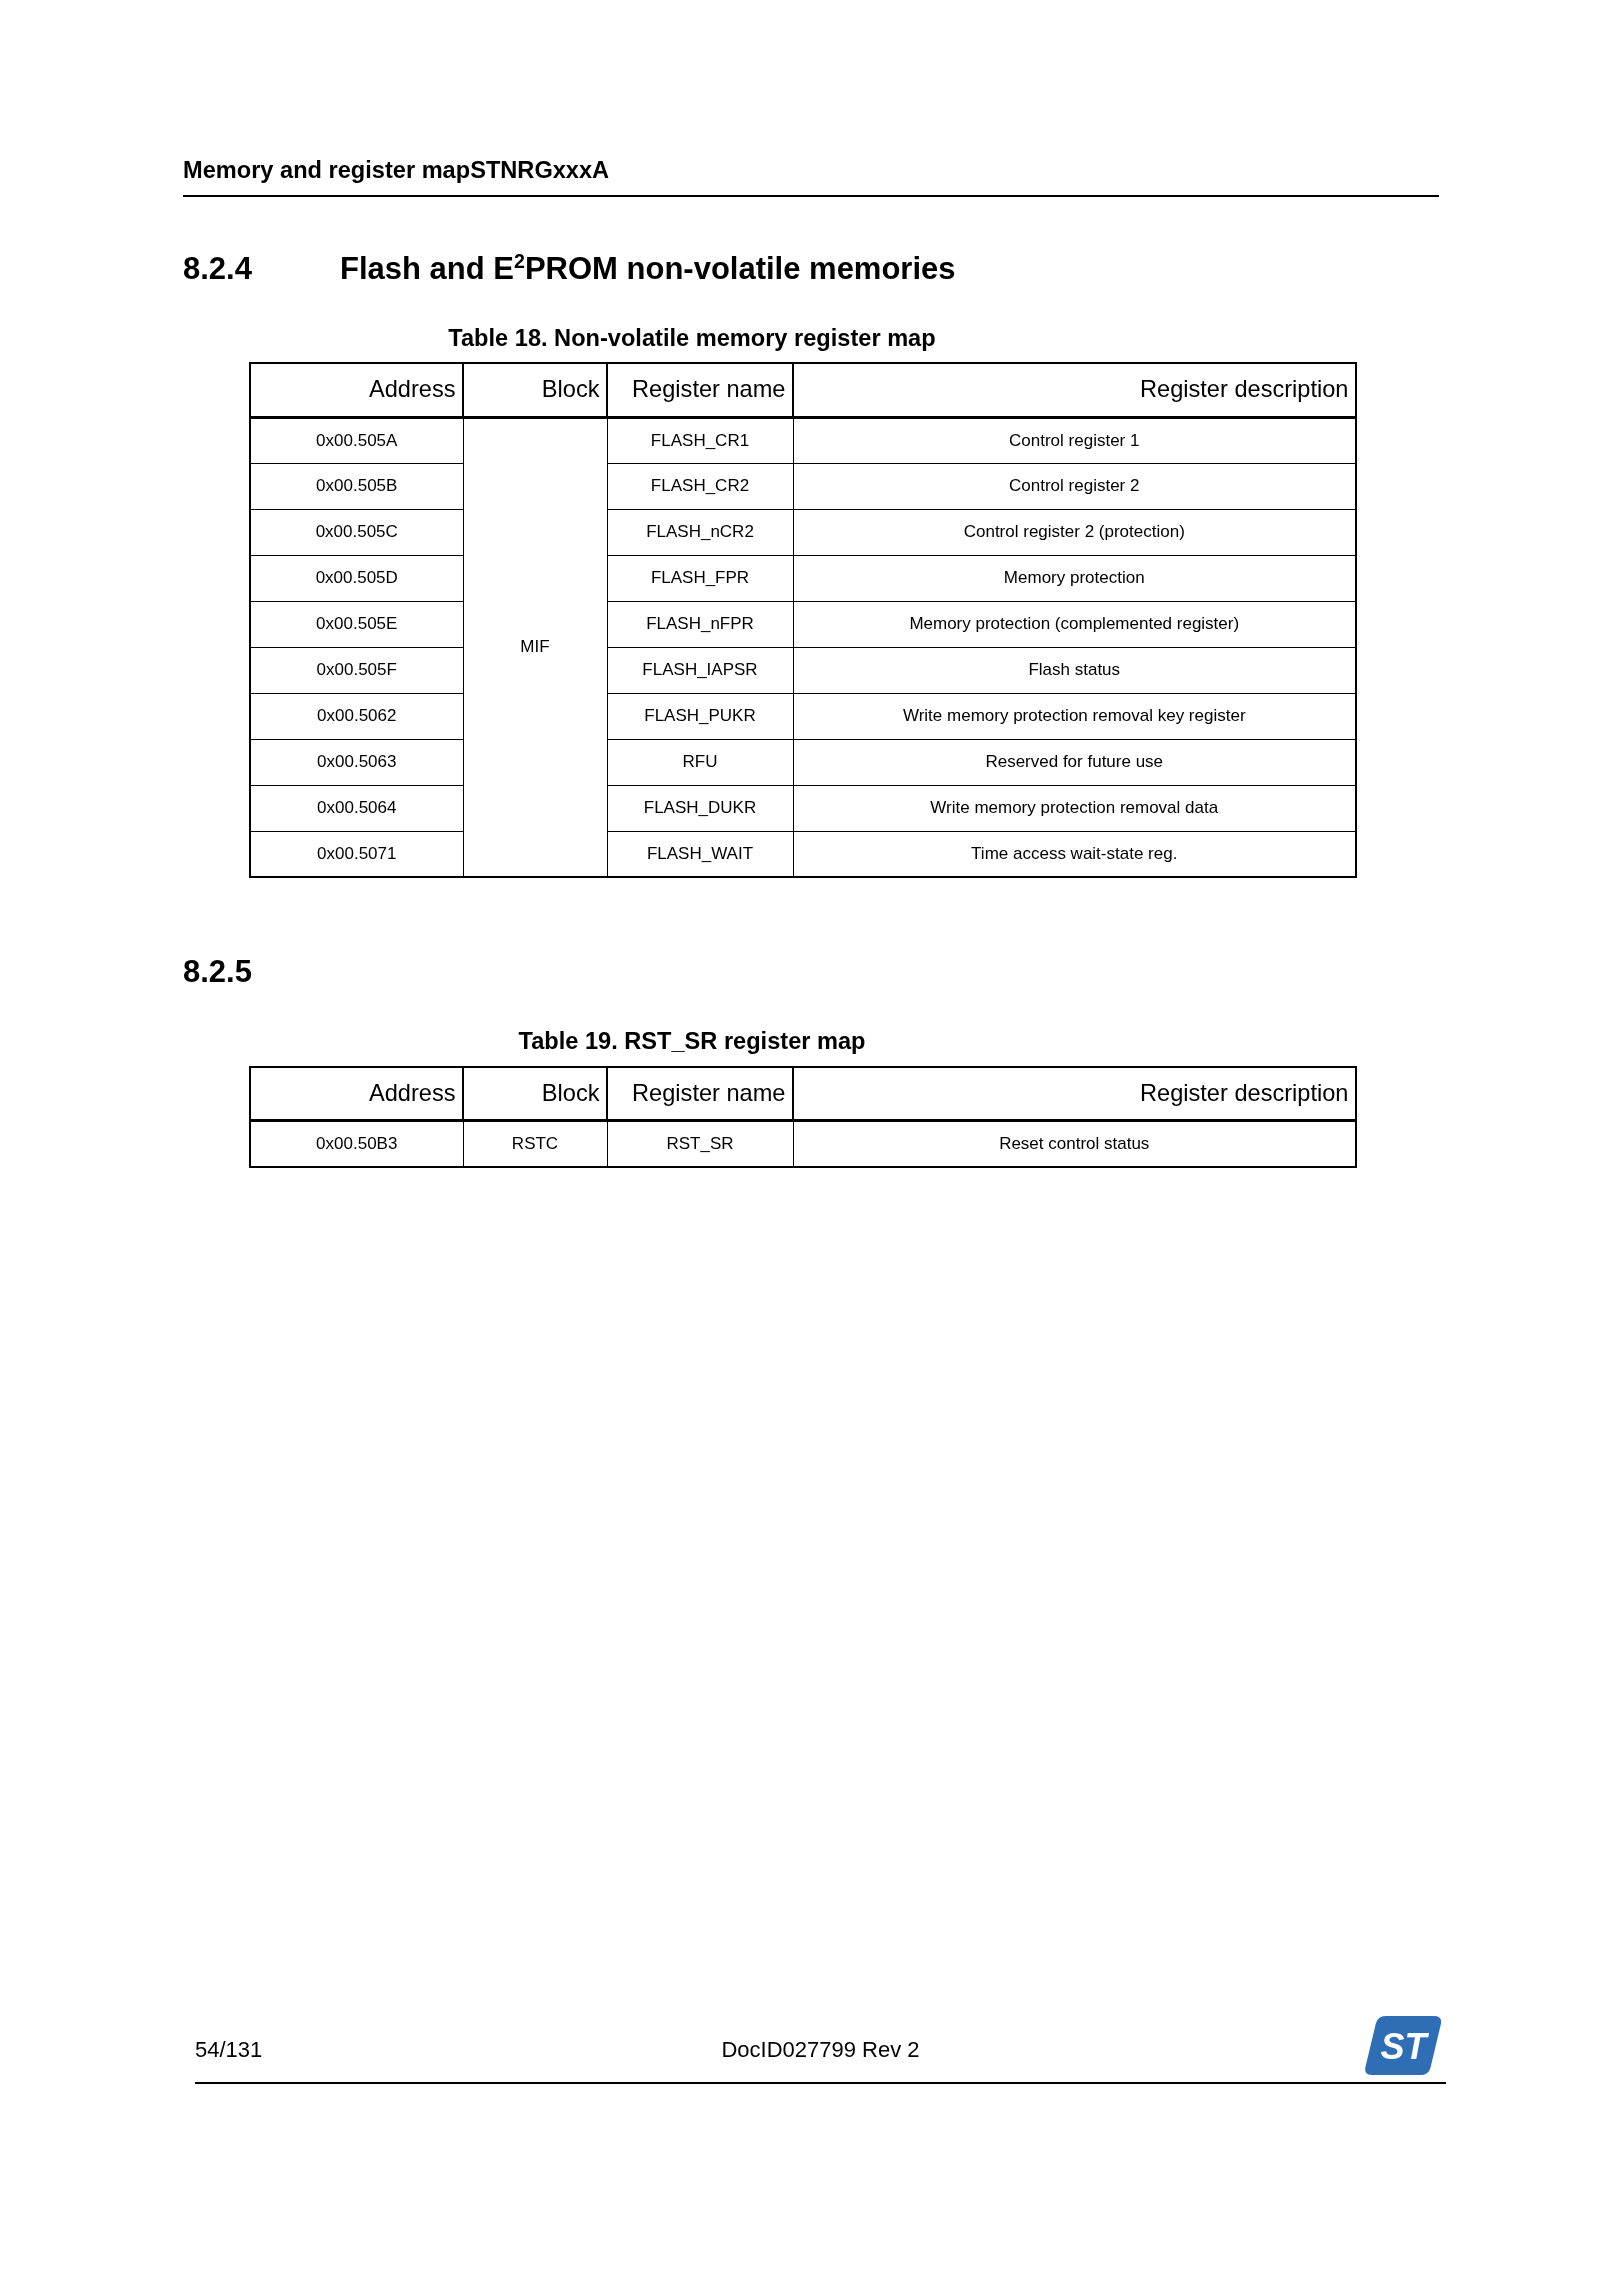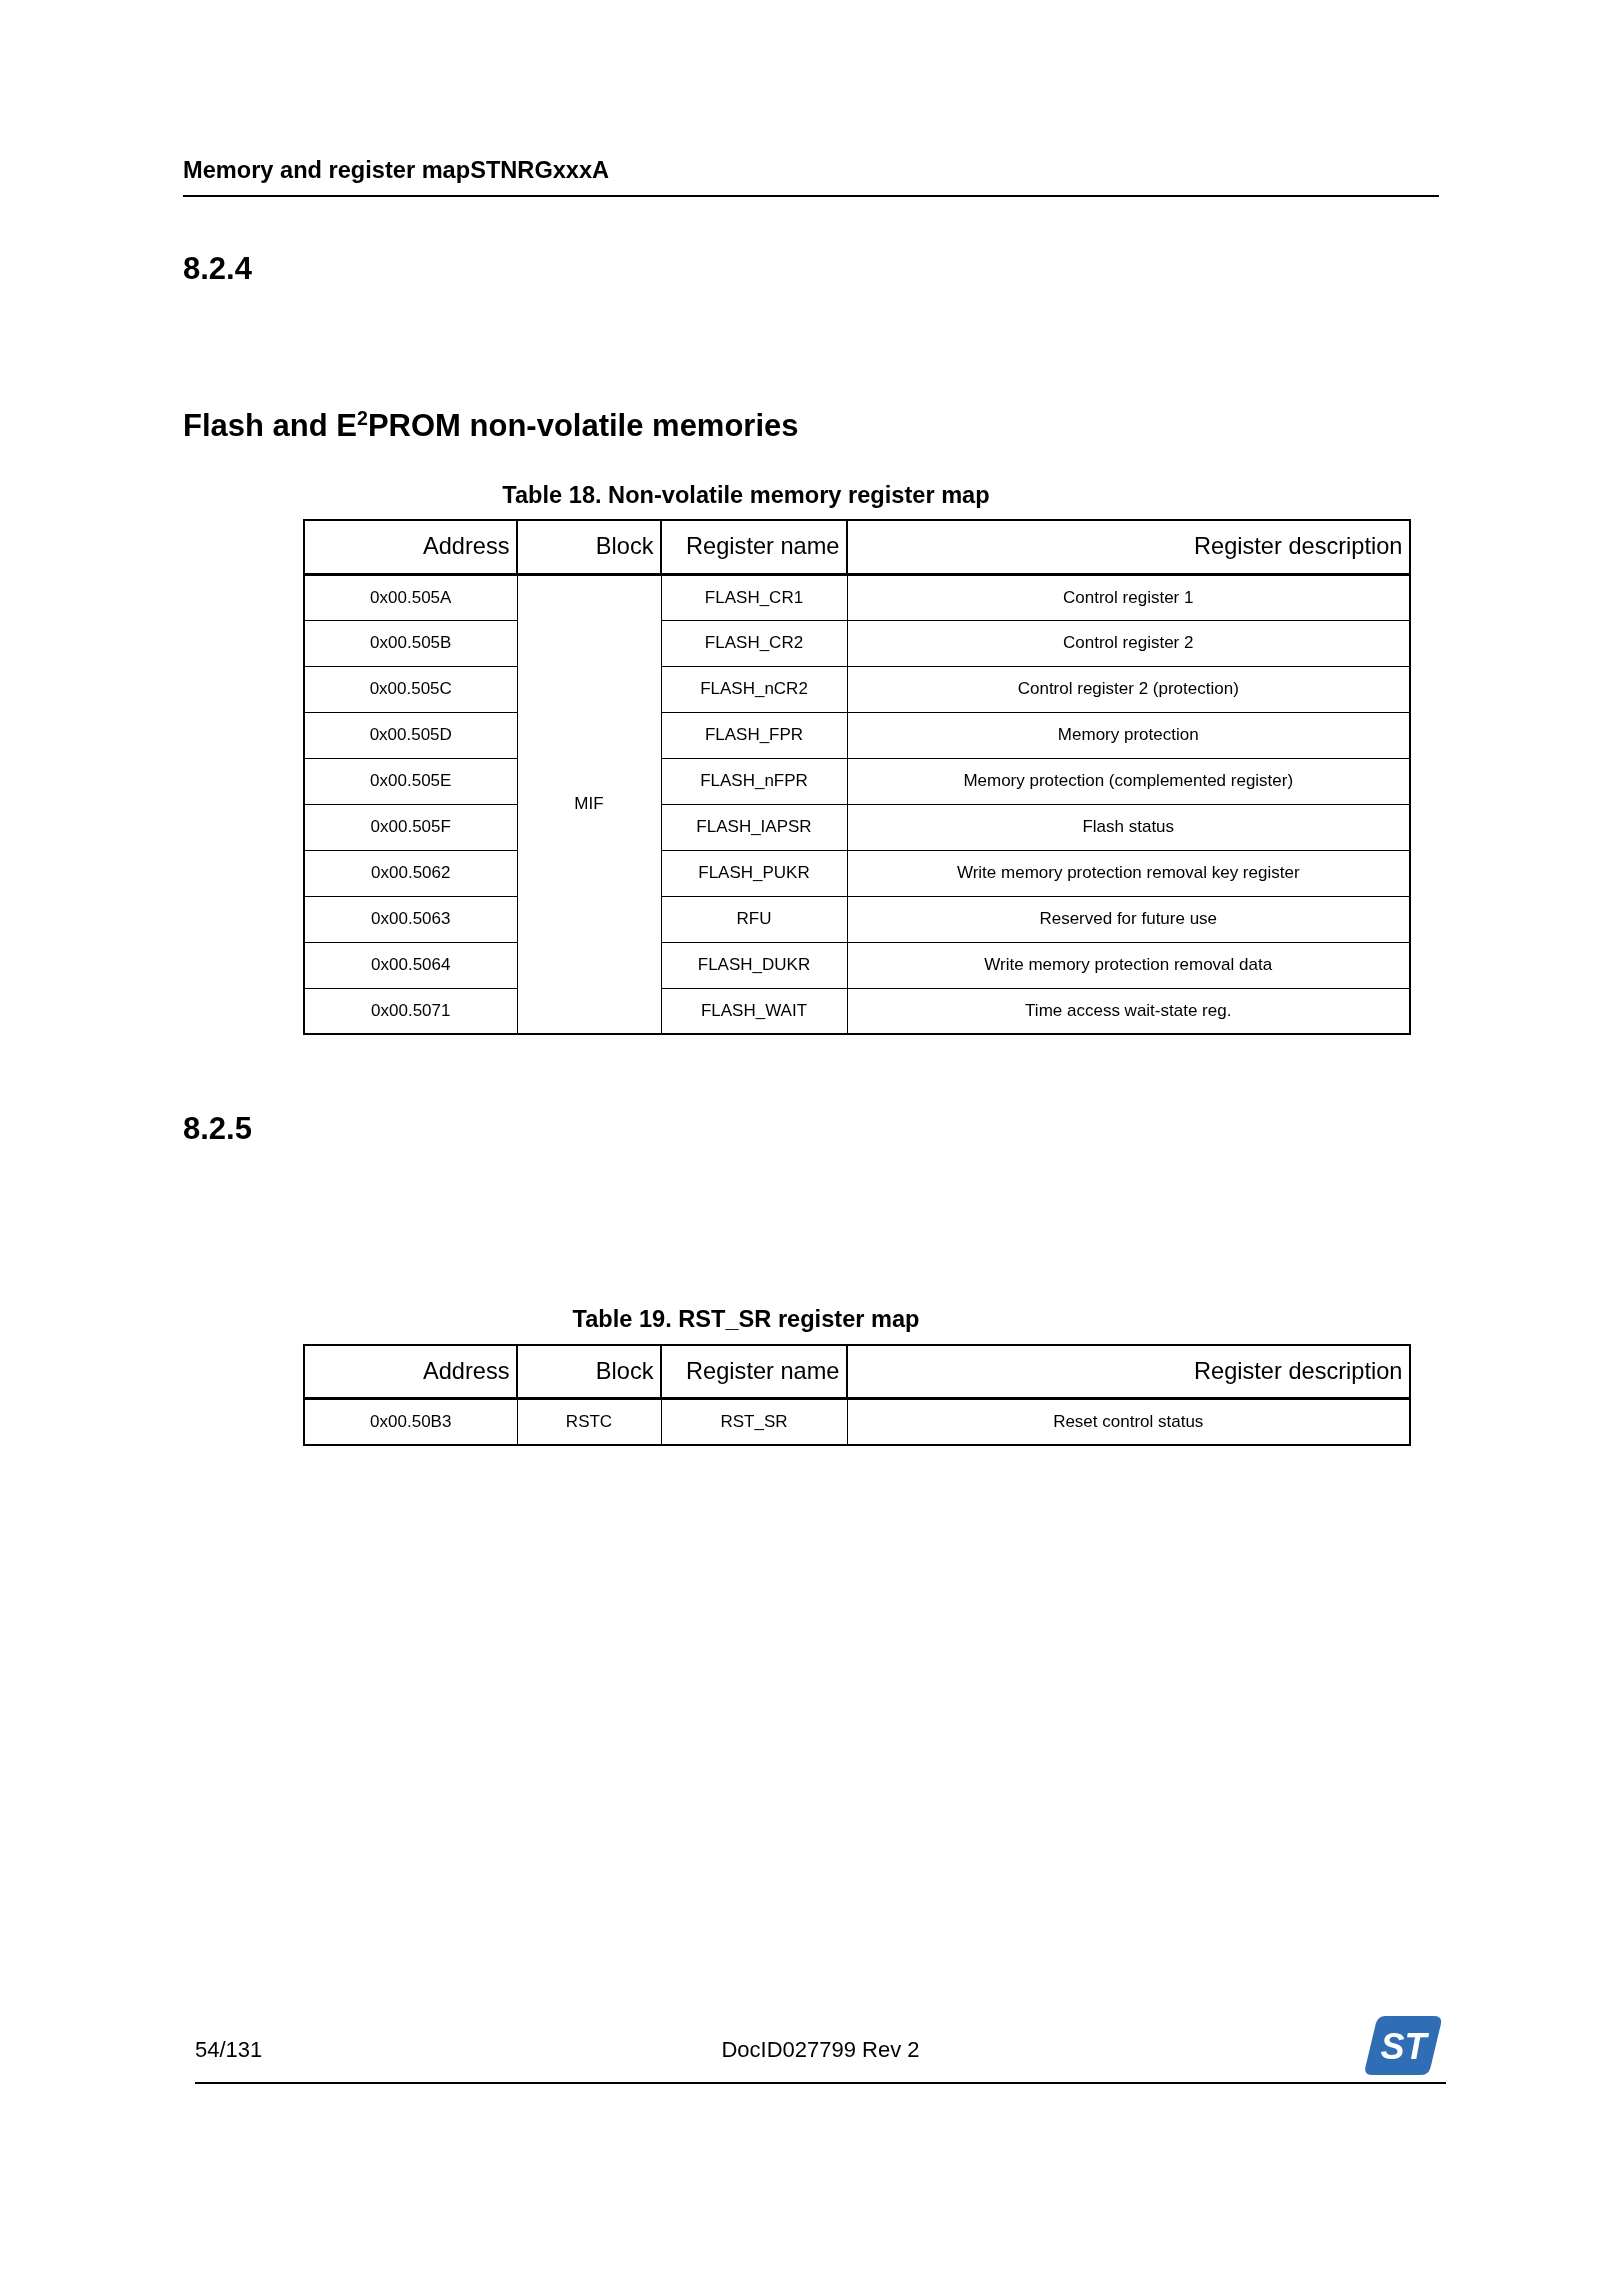--- a/index.html
+++ b/index.html
@@ -27,29 +27,28 @@
   }
   .header-rule { height: 2px; background: #000; margin-top: 10.5px; }
 
   
   .section-heading {
     display: flex;
     align-items: baseline;
     font-size: 31px;
     font-weight: bold;
     margin-top: 54px;
-    flex-direction: column;
   }
   .section-heading.second { margin-top: 76px; }
   .sec-num { flex: 0 0 157px; width: 157px; }
   .sec-title { flex: 1; }
   .sec-sup { font-size: 19.6px; vertical-align: super; line-height: 0; }
 
   
-  .table-wrap { margin-left: 120px; width: 886px; }
+  .table-wrap { margin-left: 66px; width: 886px; }
   .table-caption {
     text-align: center;
     font-size: 23.6px;
     font-weight: bold;
     margin-top: 38px;
     margin-bottom: 10.5px;
   }
   table.reg-table {
     border-collapse: collapse;
     width: 100%;

